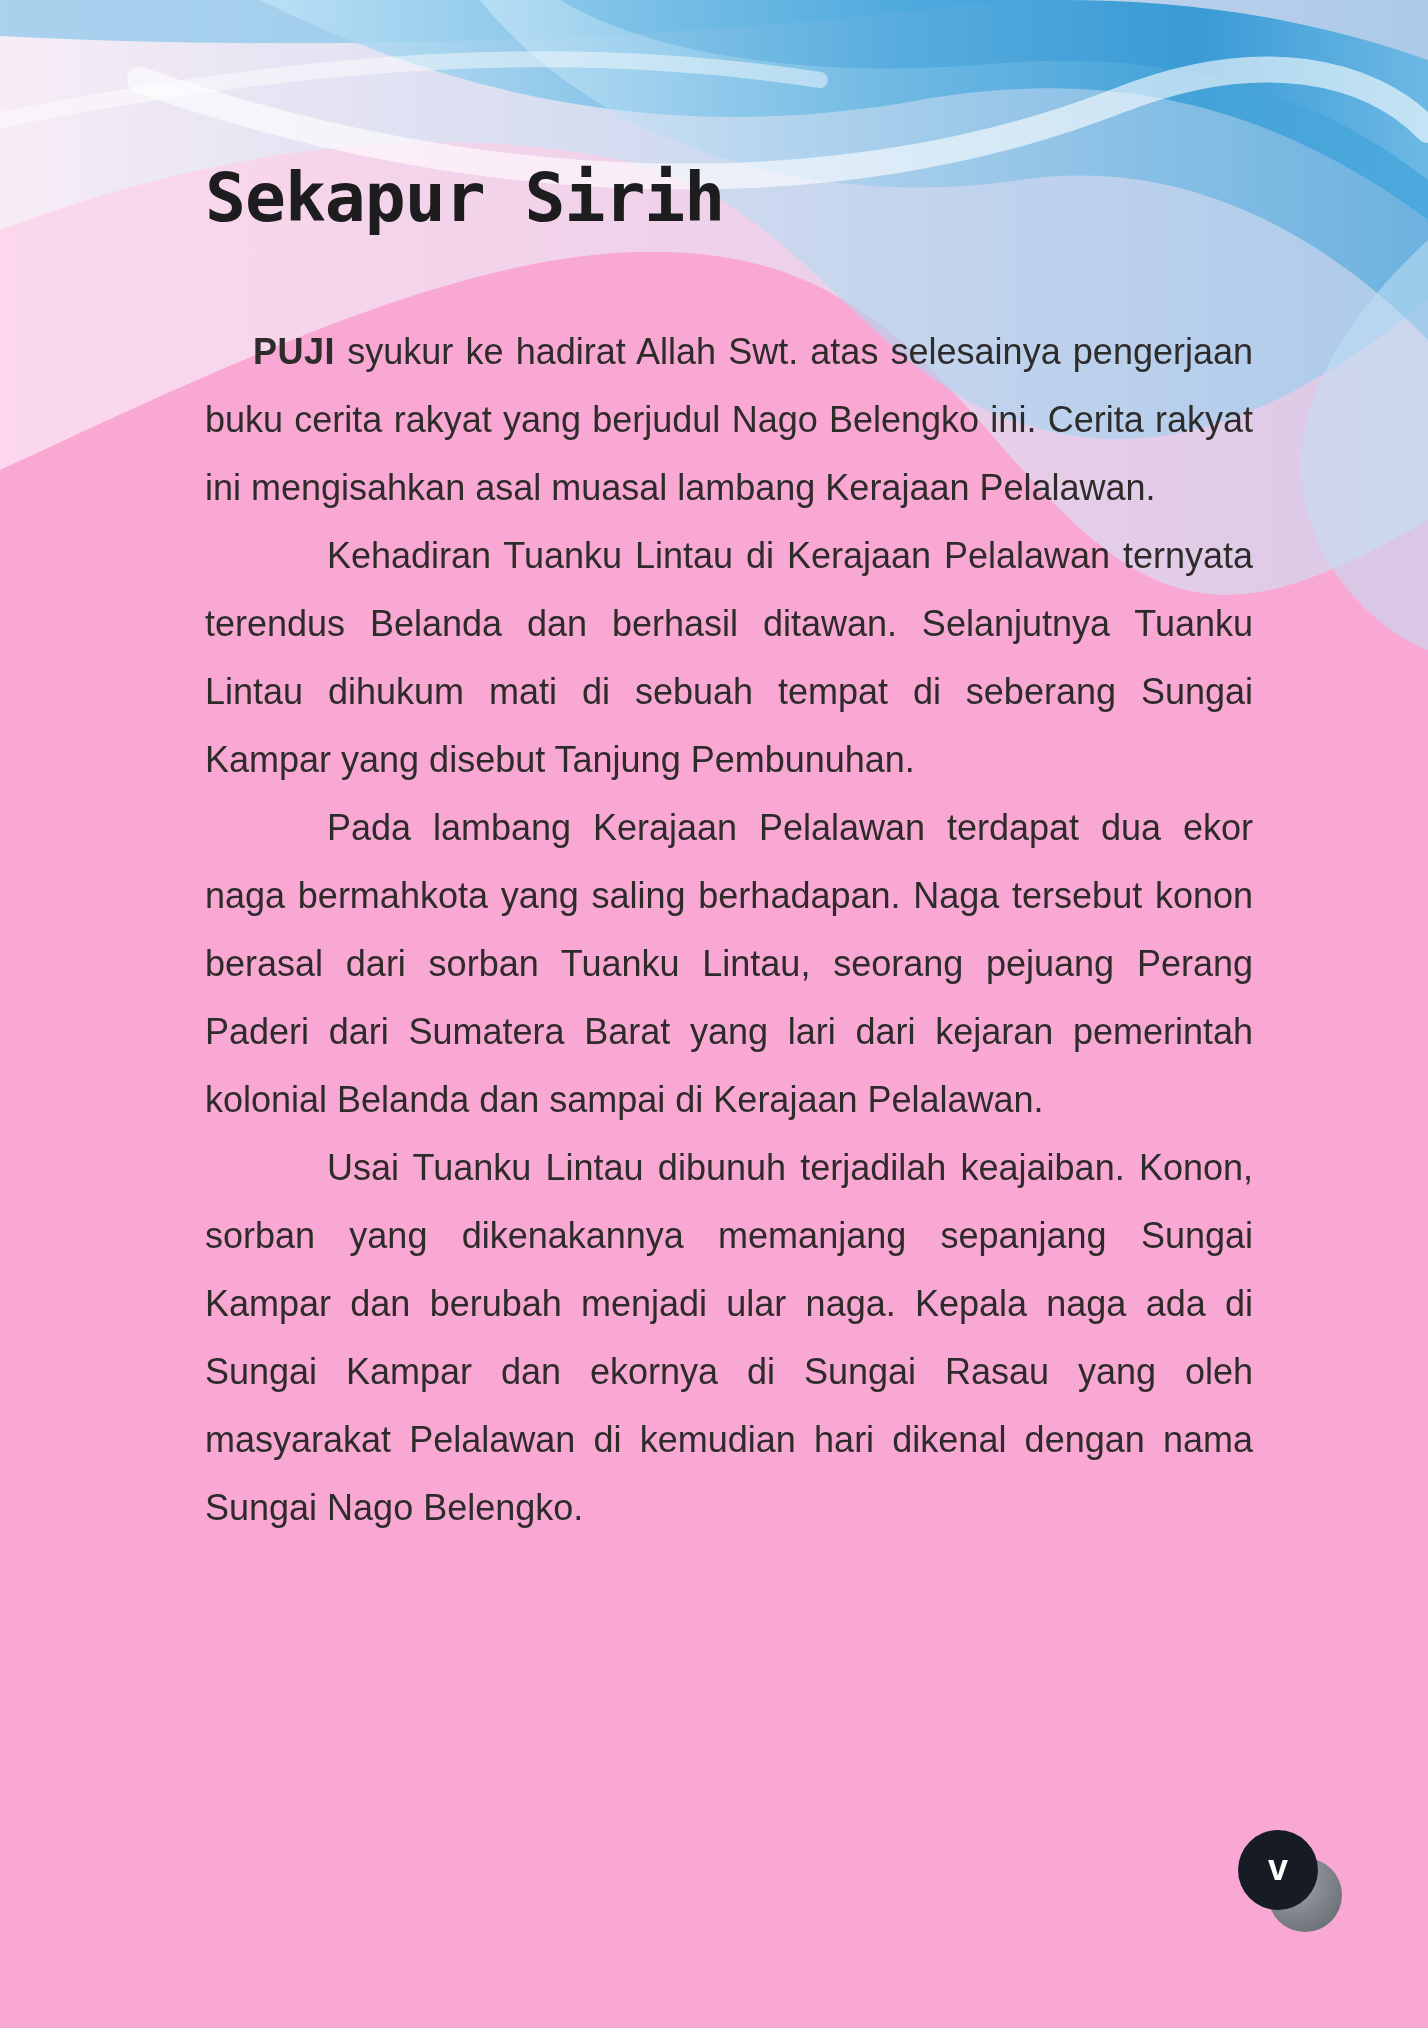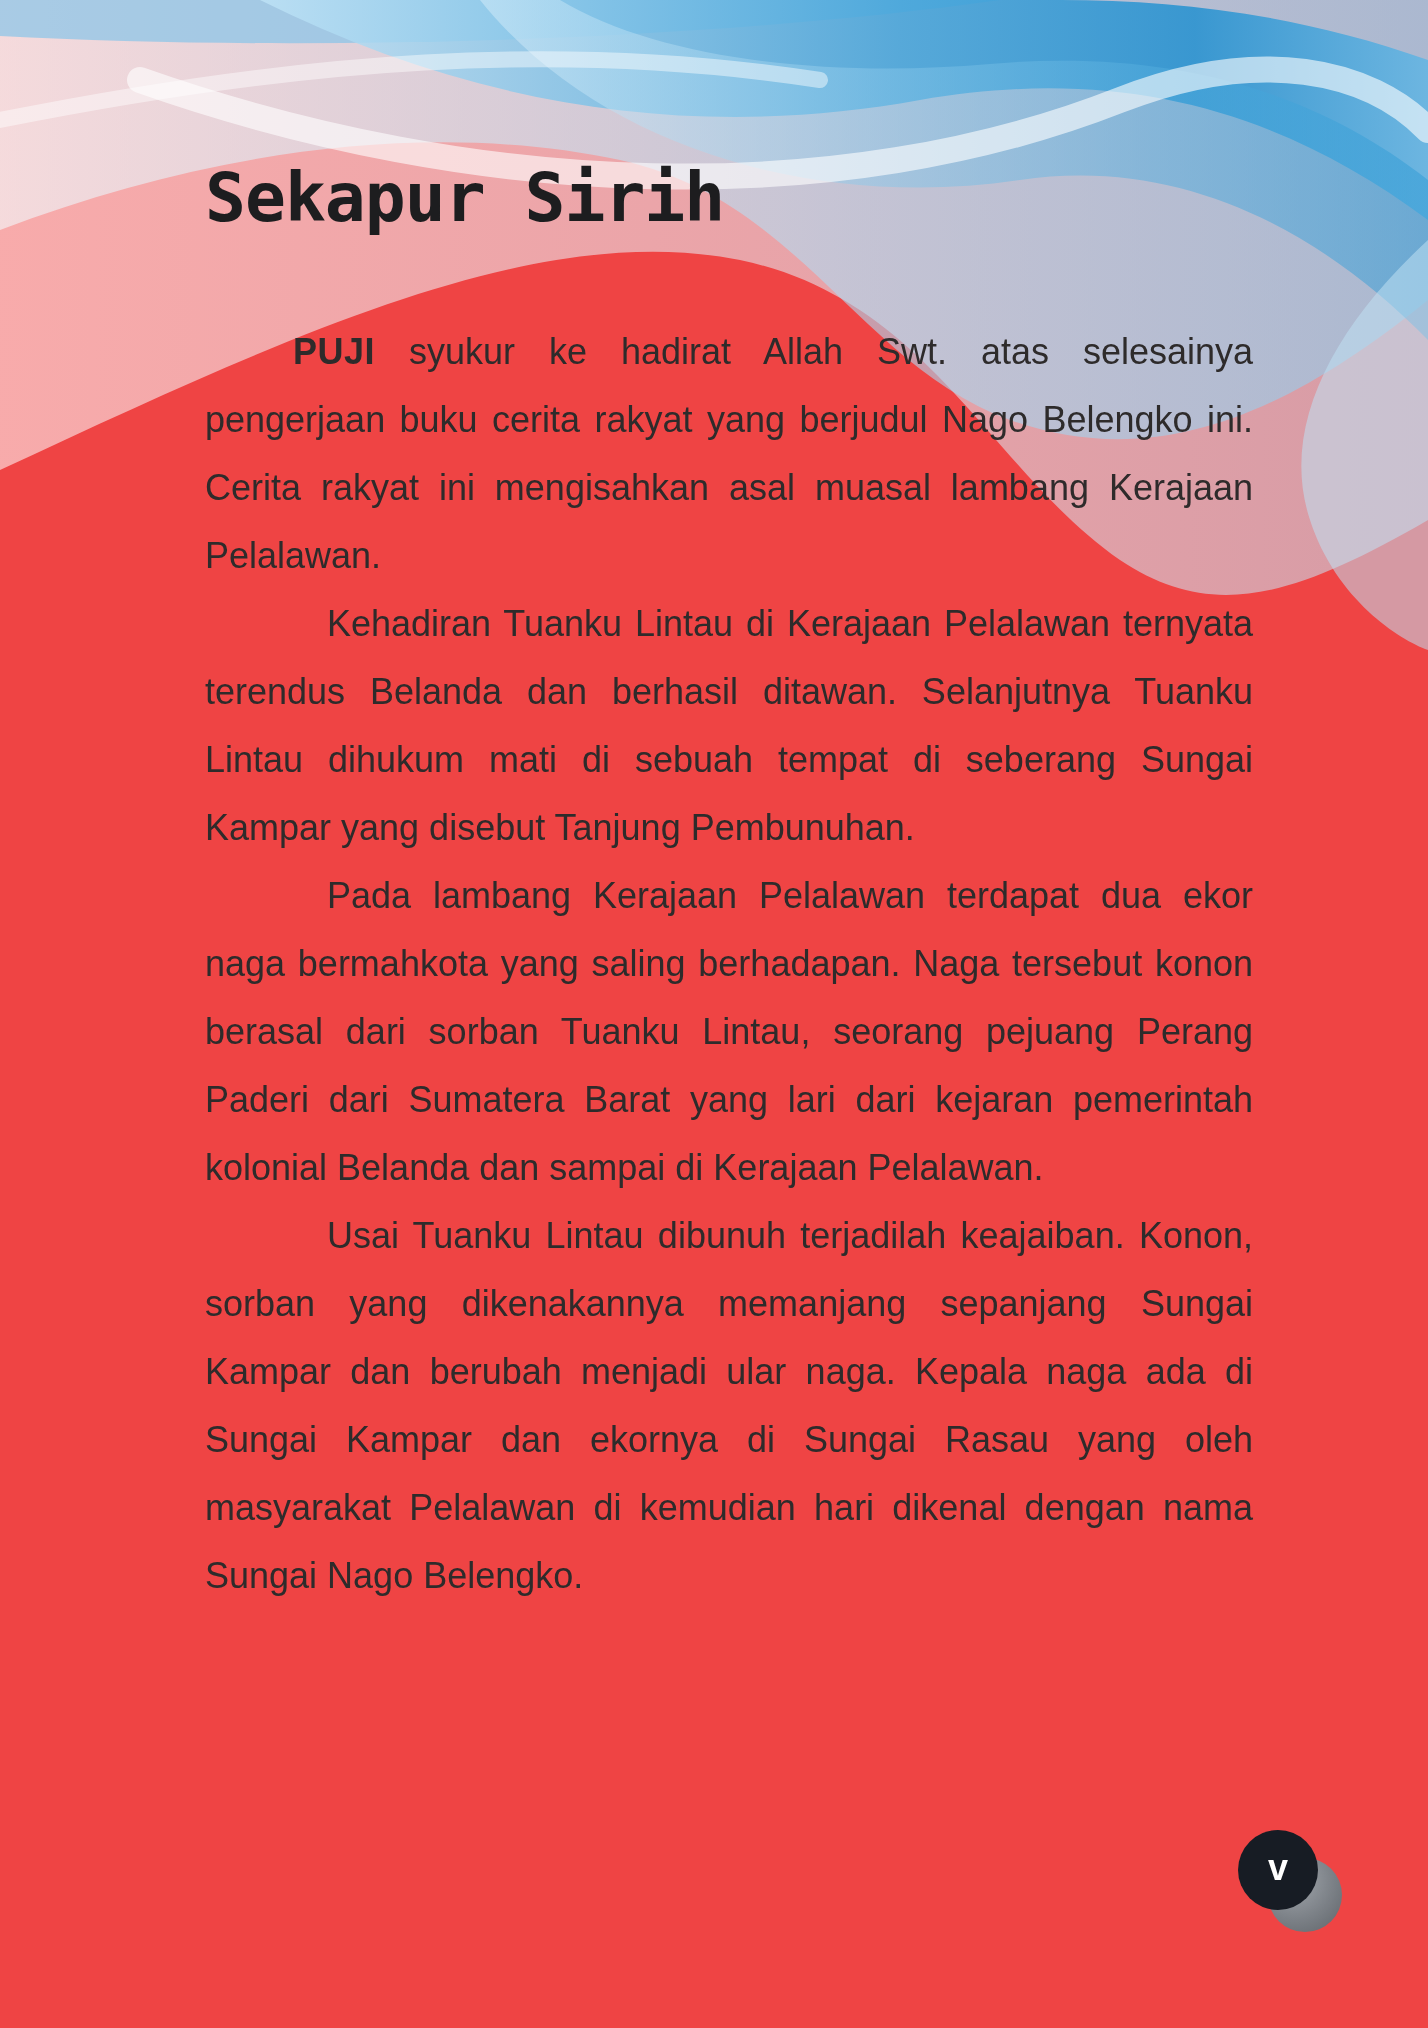--- a/index.html
+++ b/index.html
@@ -3,21 +3,21 @@
 <meta charset="utf-8">
 <style>
   * { margin: 0; padding: 0; box-sizing: border-box; }
   html, body { background: #ffffff; }
   body { font-family: "Liberation Sans", sans-serif; }
 
   .page {
     position: relative;
     width: 1428px;
     height: 2028px;
-    background: #ef4444;
+    background: #f9a8d4;
     overflow: hidden;
     margin: 0 auto;
   }
 
   .header-art {
     position: absolute;
     top: 0; left: 0;
     width: 1428px;
     height: 700px;
     pointer-events: none;
@@ -42,21 +42,21 @@
     top: 318px;
     width: 1048px;
     z-index: 3;
     color: #2e2b2b;
     font-size: 36px;
     line-height: 68px;
     text-align: justify;
   }
   .body-text p { margin: 0; text-indent: 122px; }
   .body-text p.first { text-indent: 48px; }
-  .lead-word { font-weight: bold; letter-spacing: 0.5px; margin-left: 40px; }
+  .lead-word { font-weight: bold; letter-spacing: 0.5px; }
 
   .page-number-badge {
     position: absolute;
     left: 1238px;
     top: 1830px;
     width: 120px;
     height: 120px;
     z-index: 3;
   }
   .circle-gray {

